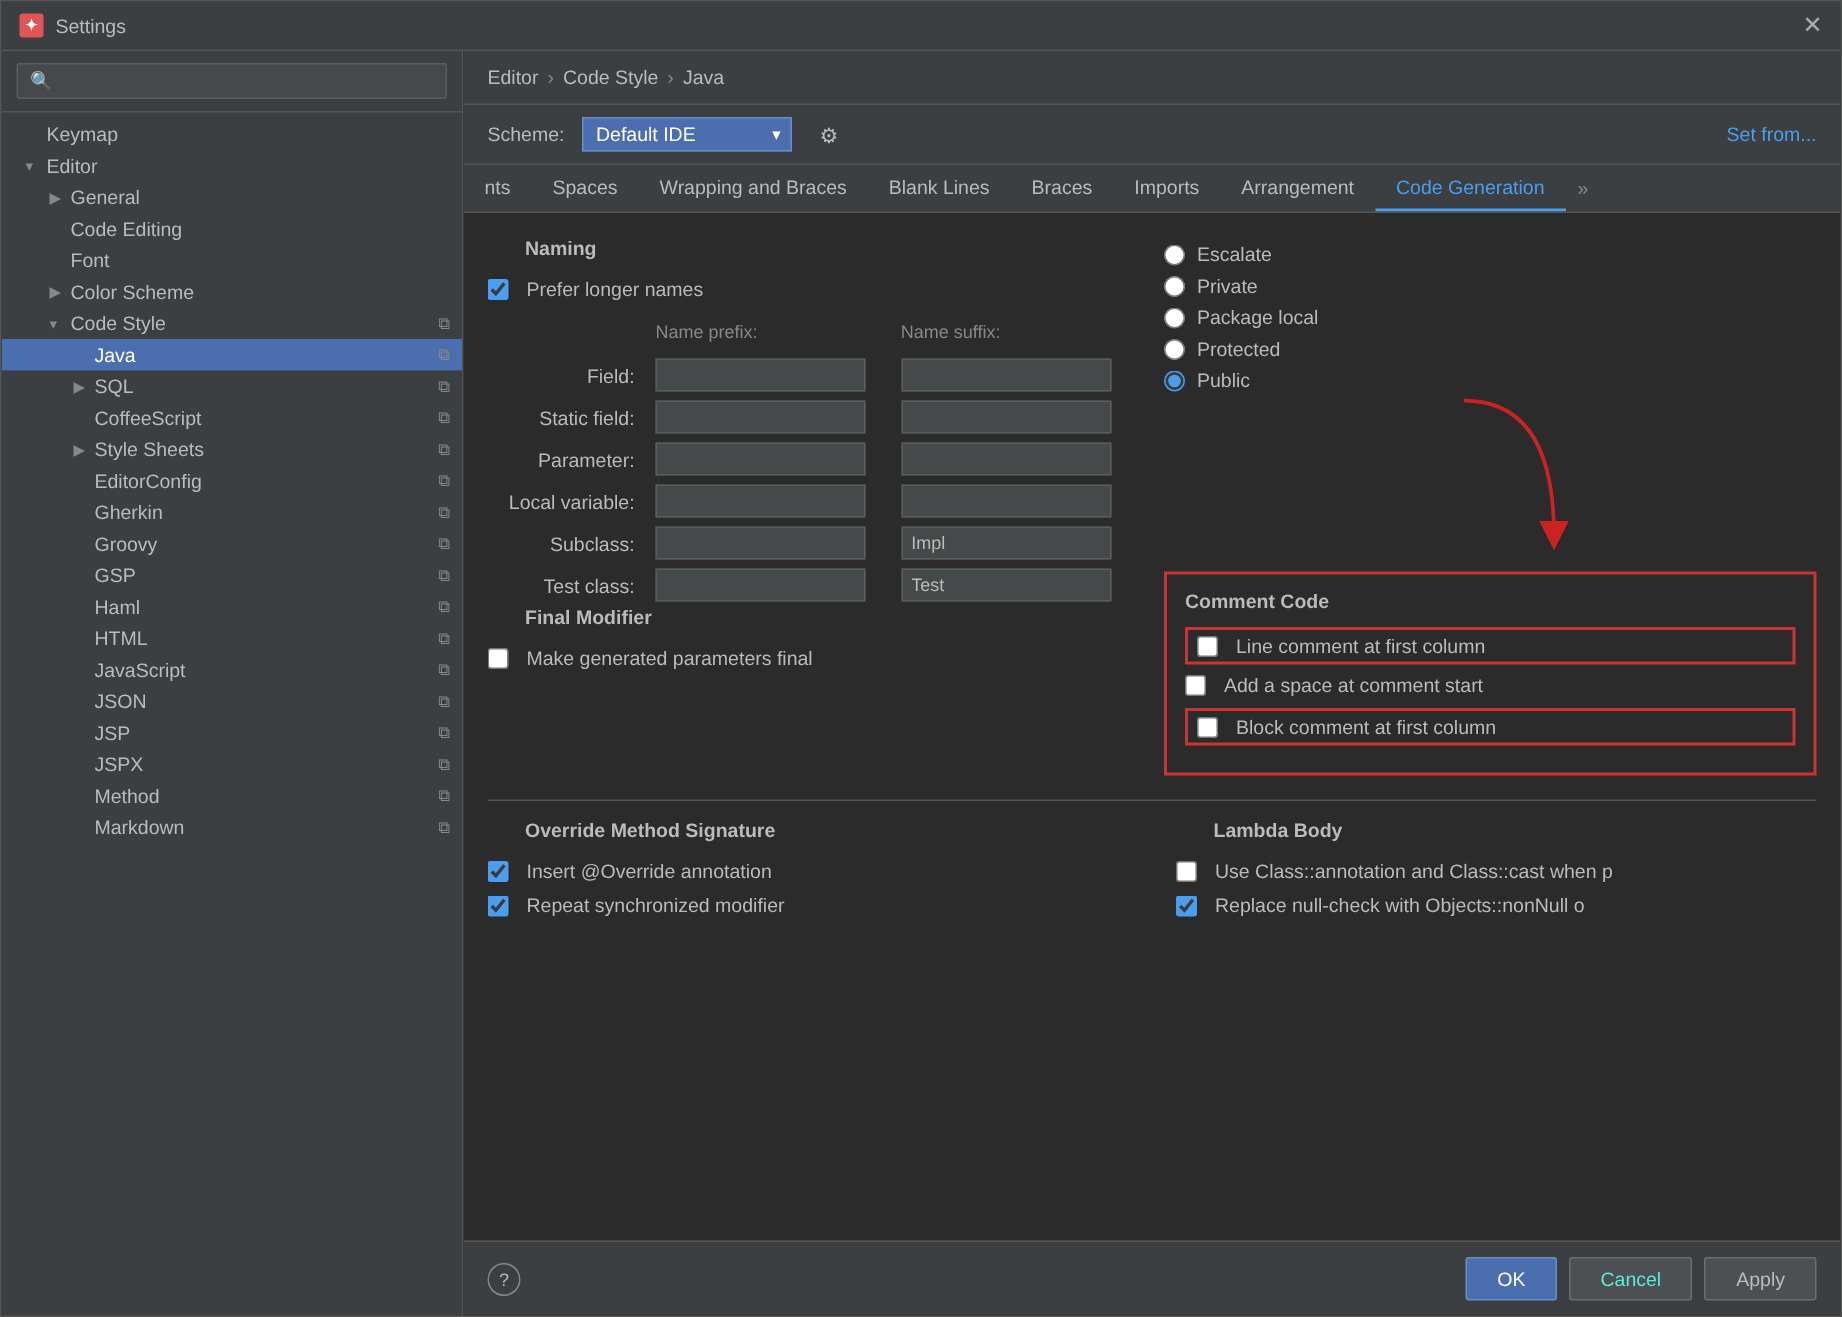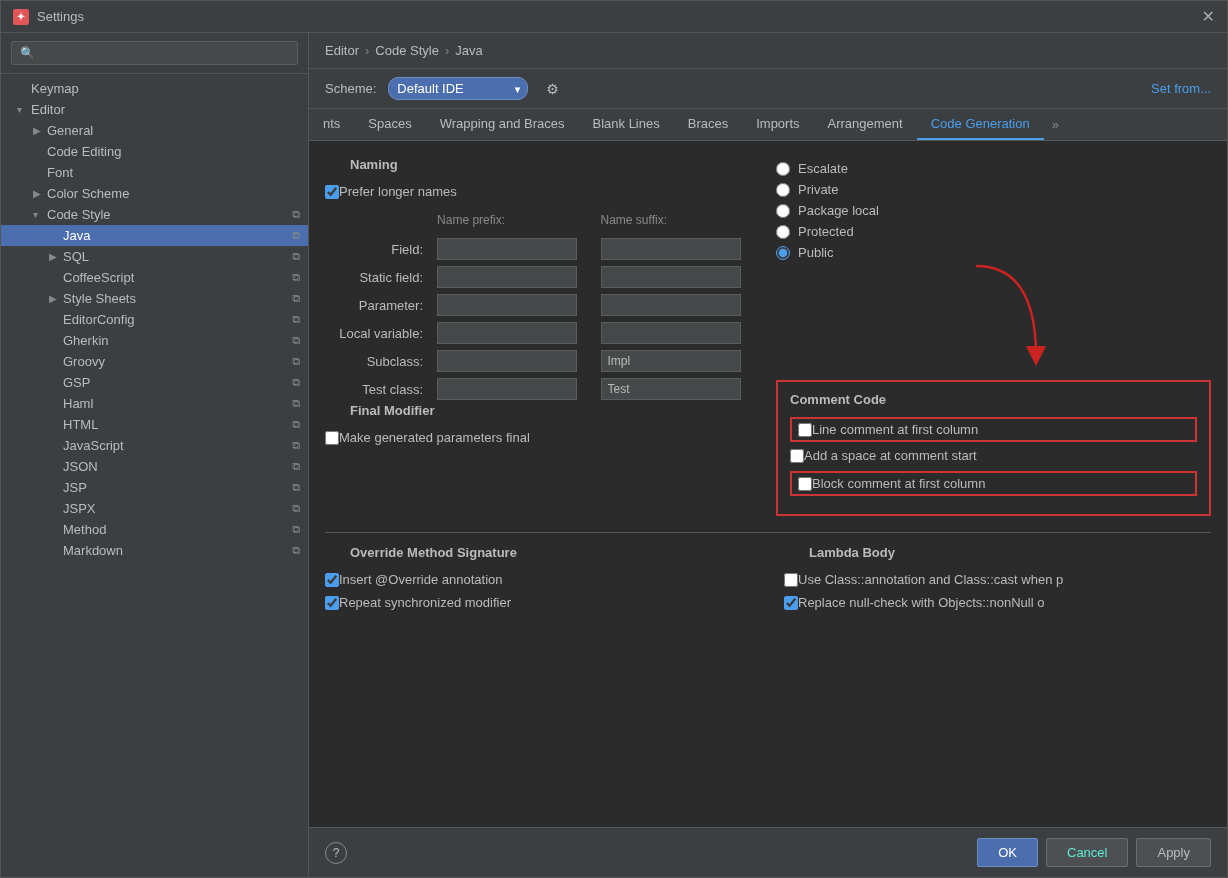--- a/index.html
+++ b/index.html
@@ -34,21 +34,21 @@
     .right-panel { flex: 1; display: flex; flex-direction: column; background: #2b2b2b; overflow: hidden; }
     
     
     .breadcrumb { padding: 10px 16px; display: flex; align-items: center; gap: 6px; color: #bbbbbb; font-size: 13px; border-bottom: 1px solid #555; background: #3c3f41; }
     .breadcrumb-sep { color: #888; }
     .breadcrumb-current { color: #bbbbbb; }
     
     
     .scheme-row { padding: 8px 16px; display: flex; align-items: center; gap: 12px; background: #3c3f41; border-bottom: 1px solid #555; }
     .scheme-label { color: #bbbbbb; font-size: 13px; }
-    .scheme-select { background: #4b6eaf; color: white; border: 1px solid #6b8ec0; padding: 3px 24px 3px 8px; font-size: 13px; border-radius: 10px; cursor: pointer; appearance: none; -webkit-appearance: none; position: relative; min-width: 140px; }
+    .scheme-select { background: #4b6eaf; color: white; border: 1px solid #6b8ec0; padding: 3px 24px 3px 8px; font-size: 13px; border-radius: 0; cursor: pointer; appearance: none; -webkit-appearance: none; position: relative; min-width: 140px; }
     .scheme-select-wrapper { position: relative; display: inline-block; }
     .scheme-select-wrapper::after { content: '▾'; position: absolute; right: 8px; top: 50%; transform: translateY(-50%); color: white; pointer-events: none; font-size: 11px; }
     .gear-btn { background: none; border: none; color: #bbbbbb; cursor: pointer; font-size: 14px; padding: 2px 6px; }
     .set-from-link { margin-left: auto; color: #4b9eed; cursor: pointer; font-size: 13px; text-decoration: none; }
     
     
     .tabs-row { display: flex; align-items: center; background: #3c3f41; border-bottom: 1px solid #555; overflow: hidden; }
     .tab { padding: 7px 14px; color: #bbbbbb; cursor: pointer; font-size: 13px; white-space: nowrap; border-bottom: 2px solid transparent; }
     .tab.active { color: #4b9eed; border-bottom: 2px solid #4b9eed; }
     .tab-more { padding: 7px 8px; color: #888; cursor: pointer; }
@@ -56,21 +56,21 @@
     .section-title { font-size: 13px; color: #bbbbbb; font-weight: 600; margin-bottom: 12px; padding-left: 25px; }
     
     
     .naming-table { width: 100%; border-collapse: collapse; }
     .naming-table th { color: #888; font-size: 12px; font-weight: normal; padding: 2px 4px 8px; text-align: left; }
     .naming-table td { padding: 3px 4px; vertical-align: middle; }
     .naming-table td:first-child { color: #bbbbbb; font-size: 13px; text-align: right; padding-right: 10px; white-space: nowrap; }
     .name-input { background: #45494a; border: 1px solid #5a5d5e; color: #bbbbbb; padding: 2px 6px; font-size: 12px; width: 140px; height: 22px; outline: none; }
     
     
-    .check-row { display: flex; align-items: center; gap: 0; margin-bottom: 8px; }
+    .check-row { display: flex; align-items: center; gap: 12px; margin-bottom: 8px; }
     .check-row input[type="checkbox"] { width: 14px; height: 14px; accent-color: #4b9eed; }
     .check-label { font-size: 13px; color: #bbbbbb; }
     
     
     .radio-group { margin-top: 4px; }
     .radio-row { display: flex; align-items: center; gap: 8px; margin-bottom: 6px; }
     .radio-row input[type="radio"] { width: 14px; height: 14px; accent-color: #4b9eed; }
     .radio-label { font-size: 13px; color: #bbbbbb; }
     
     

